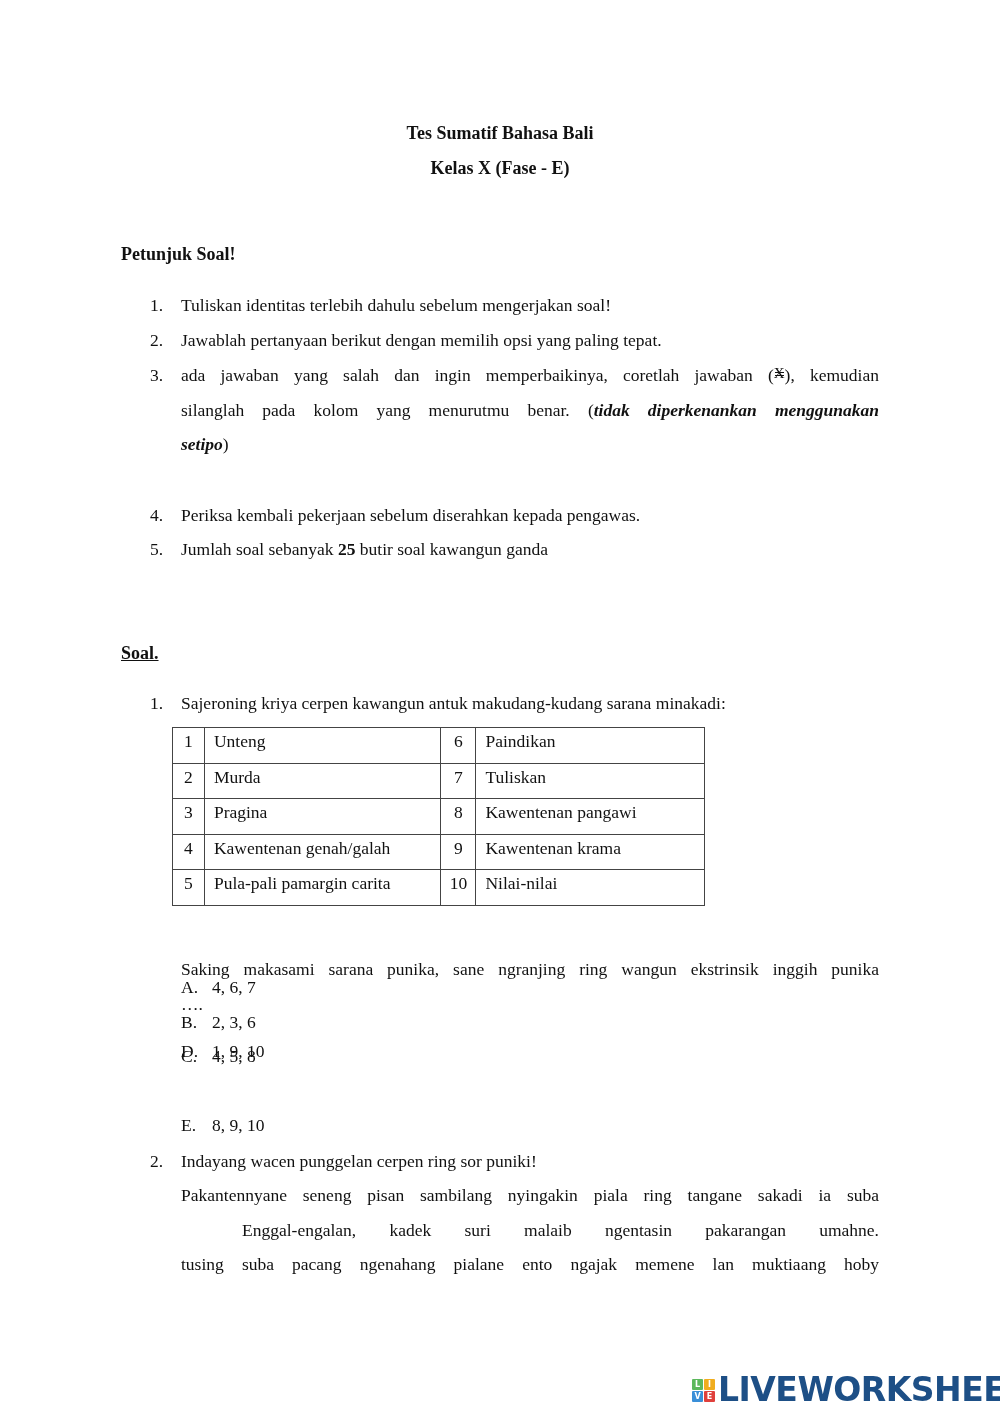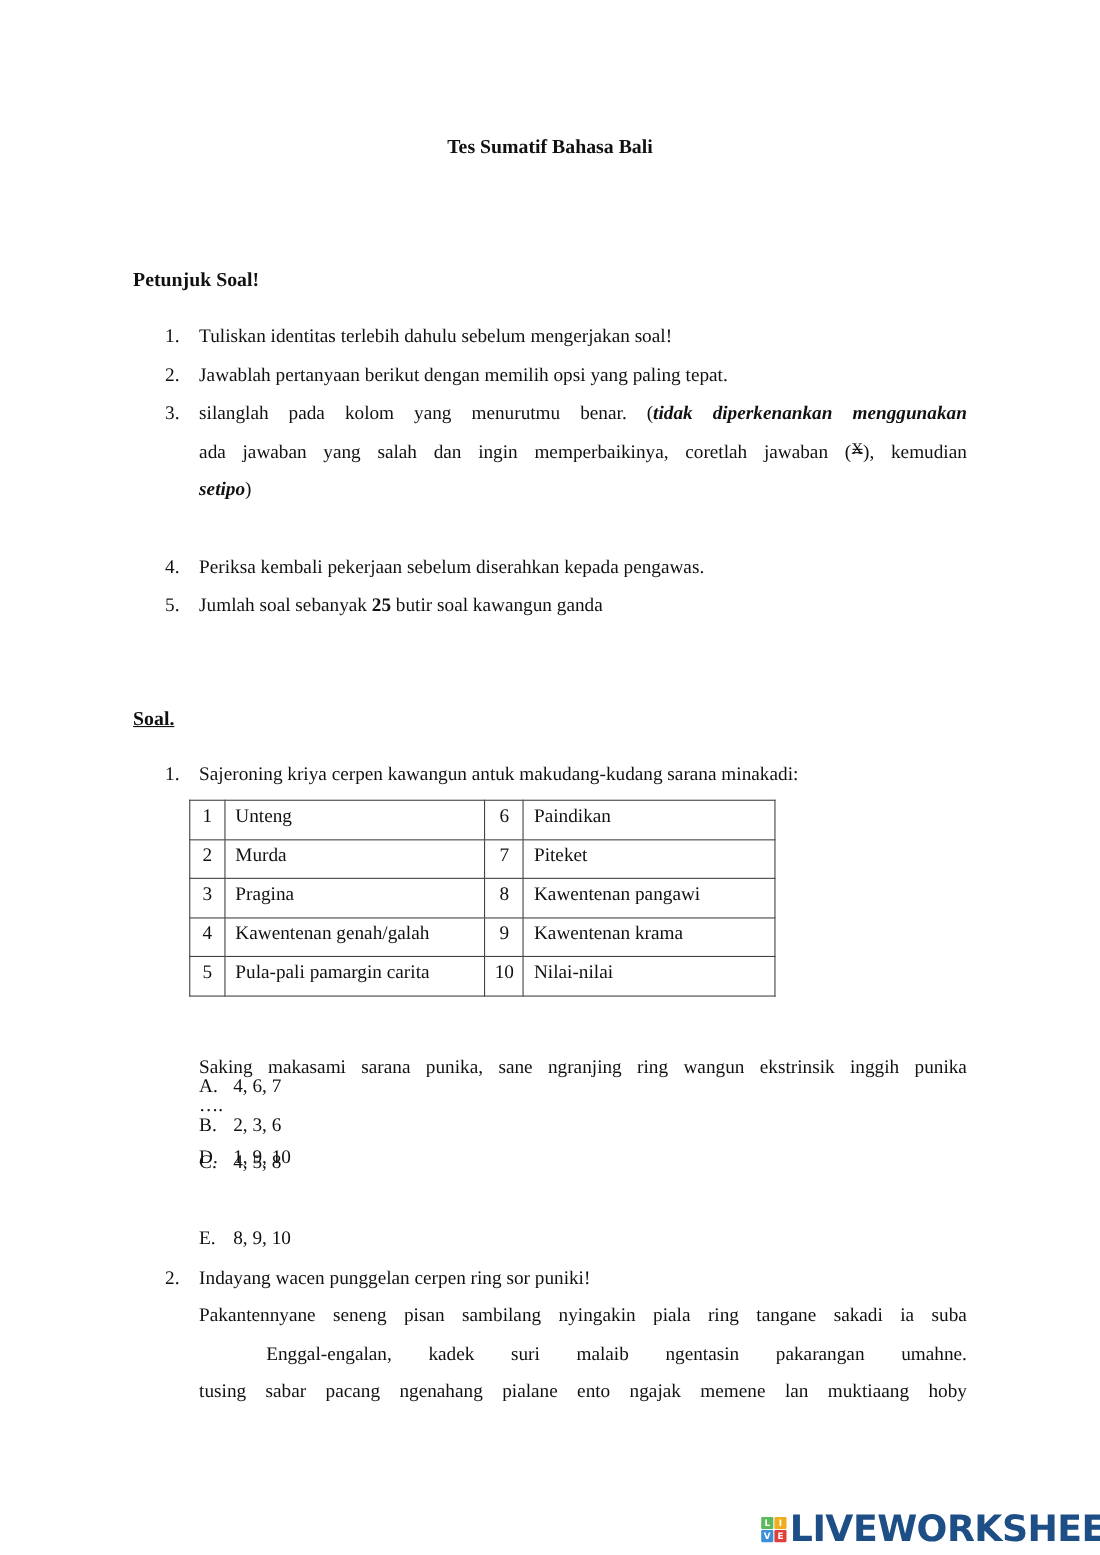--- a/index.html
+++ b/index.html
@@ -91,38 +91,39 @@
       font-family: "DejaVu Sans", sans-serif; font-weight: bold; font-size: 33px;
       letter-spacing: -0.5px; line-height: 30px;
     }
   </style>
 </head>
 <body>
 
 <div class="page">
 
   <div class="title title-1">Tes Sumatif Bahasa Bali</div>
+  <div class="title title-2">Kelas X (Fase - E)</div>
 
   <div class="heading heading-instr">Petunjuk Soal!</div>
 
   <div class="ol-item" style="top:288px;">
     <span class="ol-num">1.</span>
     <span class="ol-text">Tuliskan identitas terlebih dahulu sebelum mengerjakan soal!</span>
   </div>
 
   <div class="ol-item" style="top:323px;">
     <span class="ol-num">2.</span>
     <span class="ol-text">Jawablah pertanyaan berikut dengan memilih opsi yang paling tepat.</span>
   </div>
 
   <div class="ol-item" style="top:358px;">
     <span class="ol-num">3.</span>
     <div class="ol-text">
+      <span class="line"><span>ada jawaban yang salah dan ingin memperbaikinya, coretlah jawaban (</span><span class="strike-x"><span>X</span><span class="bar1"></span><span class="bar2"></span></span><span>), kemudian</span></span>
       <span class="line"><span>silanglah pada kolom yang menurutmu benar. (</span><span class="bolditalic">tidak diperkenankan menggunakan</span></span>
-      <span class="line"><span>ada jawaban yang salah dan ingin memperbaikinya, coretlah jawaban (</span><span class="strike-x"><span>X</span><span class="bar1"></span><span class="bar2"></span></span><span>), kemudian</span></span>
       <span class="line last"><span class="bolditalic">setipo</span><span>)</span></span>
     </div>
   </div>
 
   <div class="ol-item" style="top:498px;">
     <span class="ol-num">4.</span>
     <span class="ol-text">Periksa kembali pekerjaan sebelum diserahkan kepada pengawas.</span>
   </div>
 
   <div class="ol-item" style="top:532px;">
@@ -142,21 +143,21 @@
         <tr>
       <td class="num c1">1</td>
       <td class="txt c2">Unteng</td>
       <td class="num c3">6</td>
       <td class="txt c4">Paindikan</td>
     </tr>
     <tr>
       <td class="num">2</td>
       <td class="txt">Murda</td>
       <td class="num">7</td>
-      <td class="txt">Piteket</td>
+      <td class="txt">Tuliskan</td>
     </tr>
     <tr>
       <td class="num">3</td>
       <td class="txt">Pragina</td>
       <td class="num">8</td>
       <td class="txt">Kawentenan pangawi</td>
     </tr>
     <tr>
       <td class="num">4</td>
       <td class="txt">Kawentenan genah/galah</td>
@@ -194,21 +195,21 @@
   </div>
 
   <div class="ol-item" style="top:1144px;">
     <span class="ol-num">2.</span>
     <span class="ol-text">Indayang wacen punggelan cerpen ring sor puniki!</span>
   </div>
 
   <div class="para" style="top:1178px;">
     <span class="line">Pakantennyane seneng pisan sambilang nyingakin piala ring tangane sakadi ia suba</span>
     <span class="line indent">Enggal-engalan, kadek suri malaib ngentasin pakarangan umahne.</span>
-    <span class="line">tusing sabar pacang ngenahang pialane ento ngajak memene lan muktiaang hoby</span>
+    <span class="line">tusing suba pacang ngenahang pialane ento ngajak memene lan muktiaang hoby</span>
   </div>
 
   <div class="logo">
     <div class="logo-grid">
       <div class="logo-tile" style="background:#5cb85c;">L</div>
       <div class="logo-tile" style="background:#f0ad1e;">I</div>
       <div class="logo-tile" style="background:#3a8fd8;">V</div>
       <div class="logo-tile" style="background:#e0403c;">E</div>
     </div>
     <span class="logo-text" style="color:#1d4f86;">LIVEWORKSHEETS</span>

